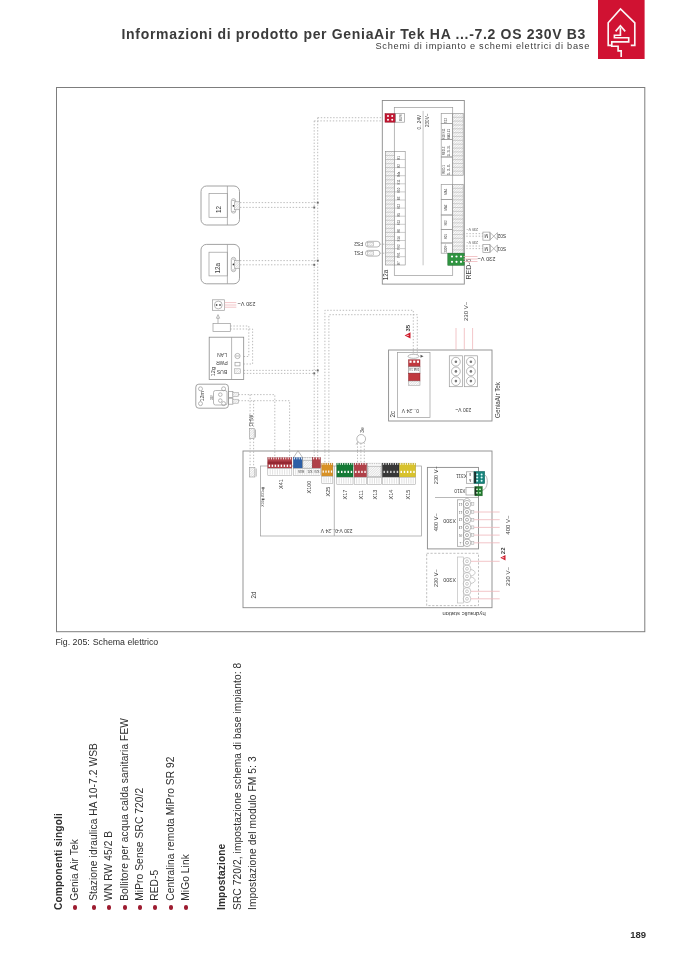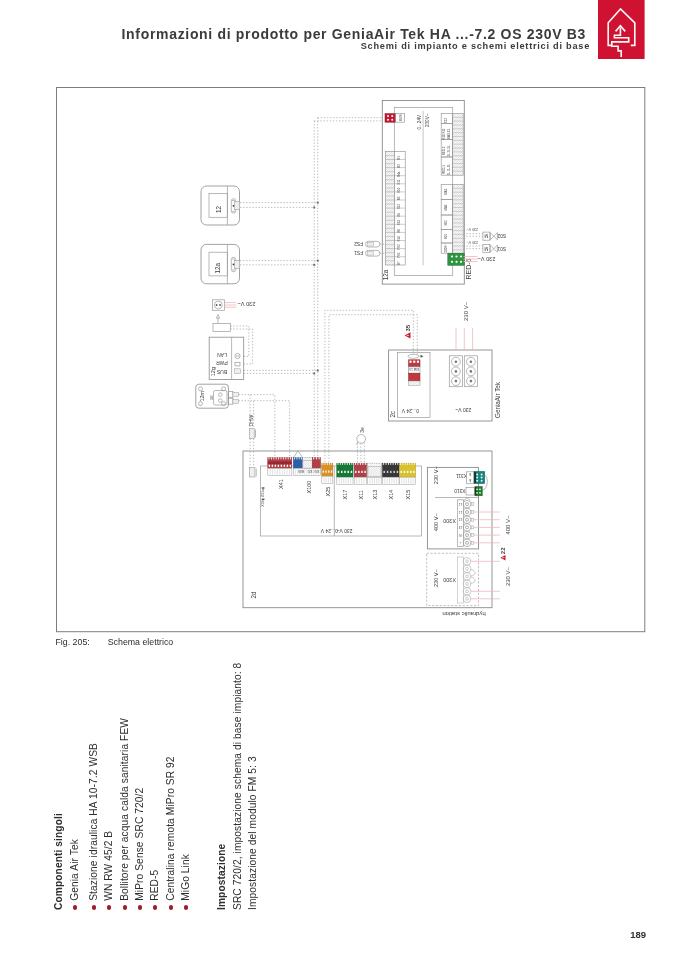--- a/index.html
+++ b/index.html
@@ -7,21 +7,21 @@
 .abs{position:absolute}
 .rl{position:absolute;transform-origin:0 0;transform:rotate(-90deg);white-space:nowrap;line-height:11px;font-size:10.2px;color:#2e2e2e;letter-spacing:0.1px}
 .dot{display:inline-block;width:4.6px;height:4.6px;border-radius:50%;background:#9d1c30;margin-right:4.6px;vertical-align:0.6px}
 svg text{font-family:"Liberation Sans",sans-serif;fill:#3c3c3c}
 </style>
 </head>
 <body>
 
 <div class="abs" style="right:92px;top:26px;font-size:14px;font-weight:bold;color:#3b3b3b;white-space:nowrap;letter-spacing:0.68px">Informazioni di prodotto per GeniaAir Tek HA ...-7.2 OS 230V B3</div>
 
-<div class="abs" style="right:88px;top:41px;font-size:9.2px;font-weight:bold;color:#3b3b3b;white-space:nowrap;letter-spacing:0.75px">Schemi di impianto e schemi elettrici di base</div>
+<div class="abs" style="right:88px;top:41px;font-size:9.2px;font-weight:normal;color:#3b3b3b;white-space:nowrap;letter-spacing:0.75px">Schemi di impianto e schemi elettrici di base</div>
 
 <svg class="abs" style="left:597.5px;top:0" width="47" height="60" viewBox="0 0 47 60">
 <rect x="0" y="0" width="46.6" height="59" fill="#d01232"></rect>
 <g stroke="#fbf5f6" stroke-width="1.65" fill="none">
 <path d="M 13.2,45.3 H 10.2 V 22.8 L 22.5,9.0 L 36.8,22.8 V 45.3 H 32.8"></path>
 <path d="M 17.6,31.4 L 22.4,25.7 L 27.2,31.4"></path>
 <path d="M 22.4,27.6 V 35.2 H 16.4 V 37.7 H 30.7 V 41.8 H 13.8 V 46.2 H 20.1 V 50.8 H 23.2 V 57.0"></path>
 </g>
 </svg>
 
@@ -736,21 +736,21 @@
 <path d="M 324.9,451.5 V 463"></path>
       <path d="M 328.9,451.5 V 463"></path>
 <path d="M 357.5,451.5 V 463.2"></path>
       <path d="M 360.9,451.5 V 463.2"></path>
       <path d="M 364.3,451.5 V 463.2"></path>
 <path d="M 413.3,350.4 V 354.2"></path>
       <path d="M 417.3,350.4 V 356"></path>
 </g>
 </svg>
 
-<div class="abs" style="left:55.5px;top:636.5px;font-size:8.8px;color:#2c2c2c">Fig. 205:<span style="margin-left:18px">Schema elettrico</span></div>
+<div class="abs" style="left:55.5px;top:636.5px;font-size:8.8px;color:#2c2c2c">Fig. 205:<span style="margin-left:3px">Schema elettrico</span></div>
 
 <div class="rl" style="left:52.5px;top:910px;font-weight:bold">Componenti singoli</div>
 
 <div class="rl" style="left:68.5px;top:910px"><span class="dot"></span>Genia Air Tek</div>
 
 <div class="rl" style="left:88.1px;top:910px"><span class="dot"></span>Stazione idraulica HA 10-7.2 WSB</div>
 
 <div class="rl" style="left:103.4px;top:910px"><span class="dot"></span>WN RW 45/2 B</div>
 
 <div class="rl" style="left:118.6px;top:910px"><span class="dot"></span>Bollitore per acqua calda sanitaria FEW</div>

